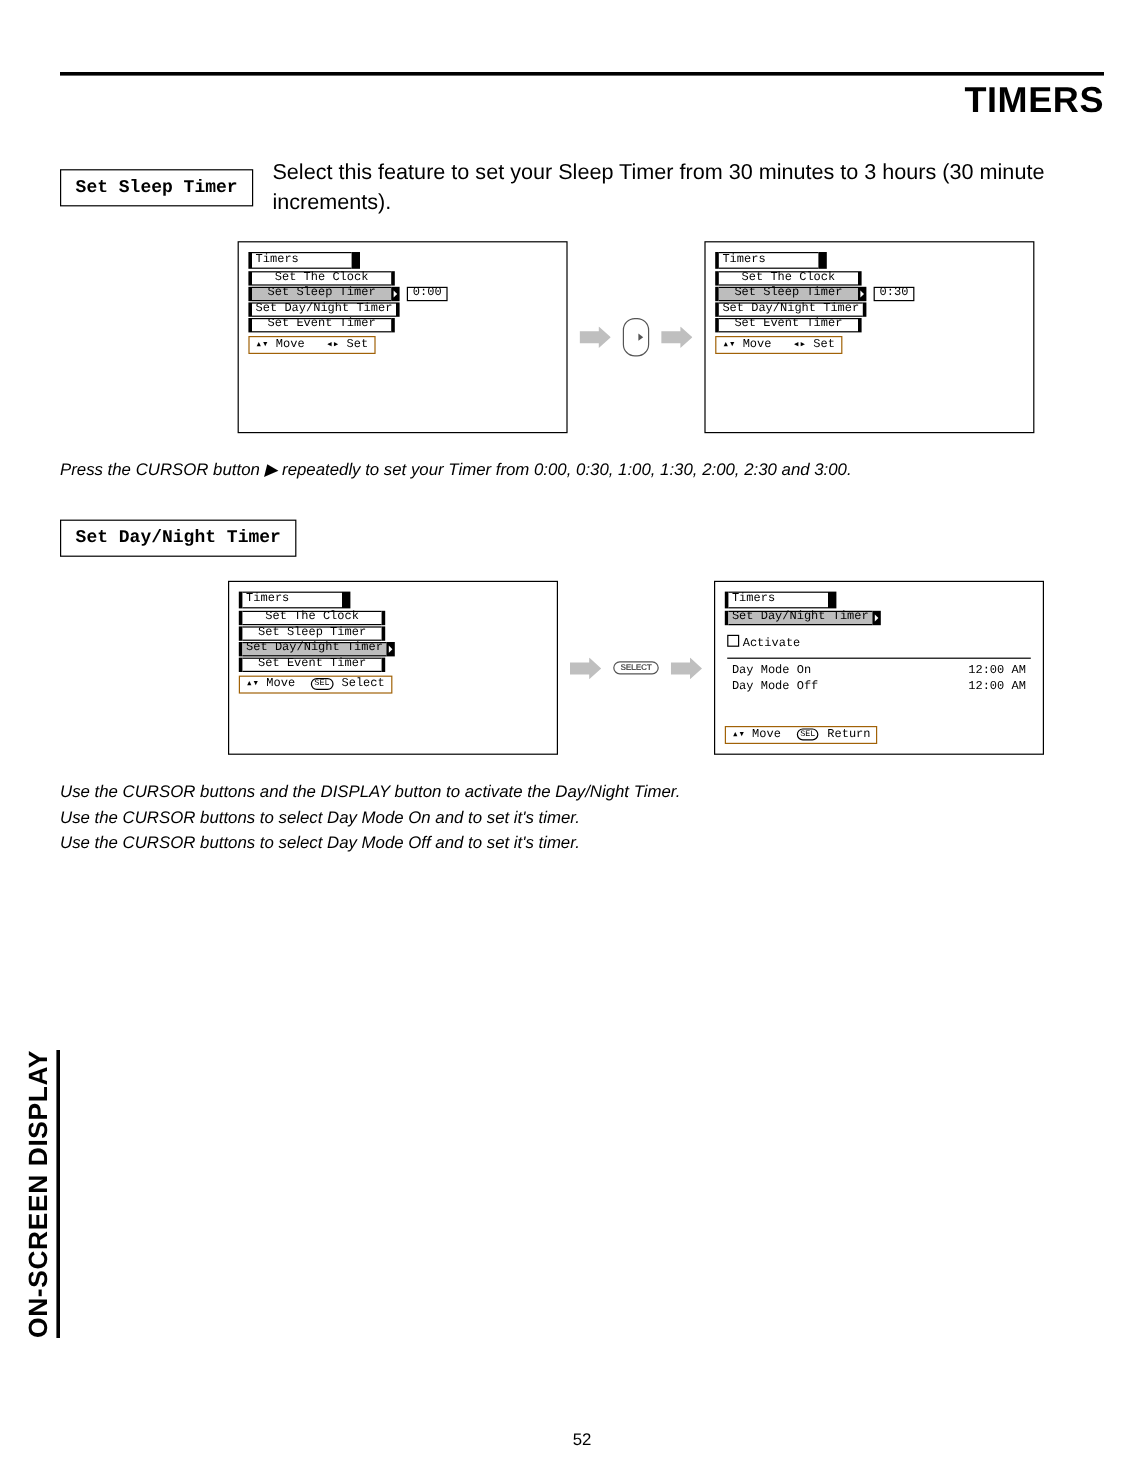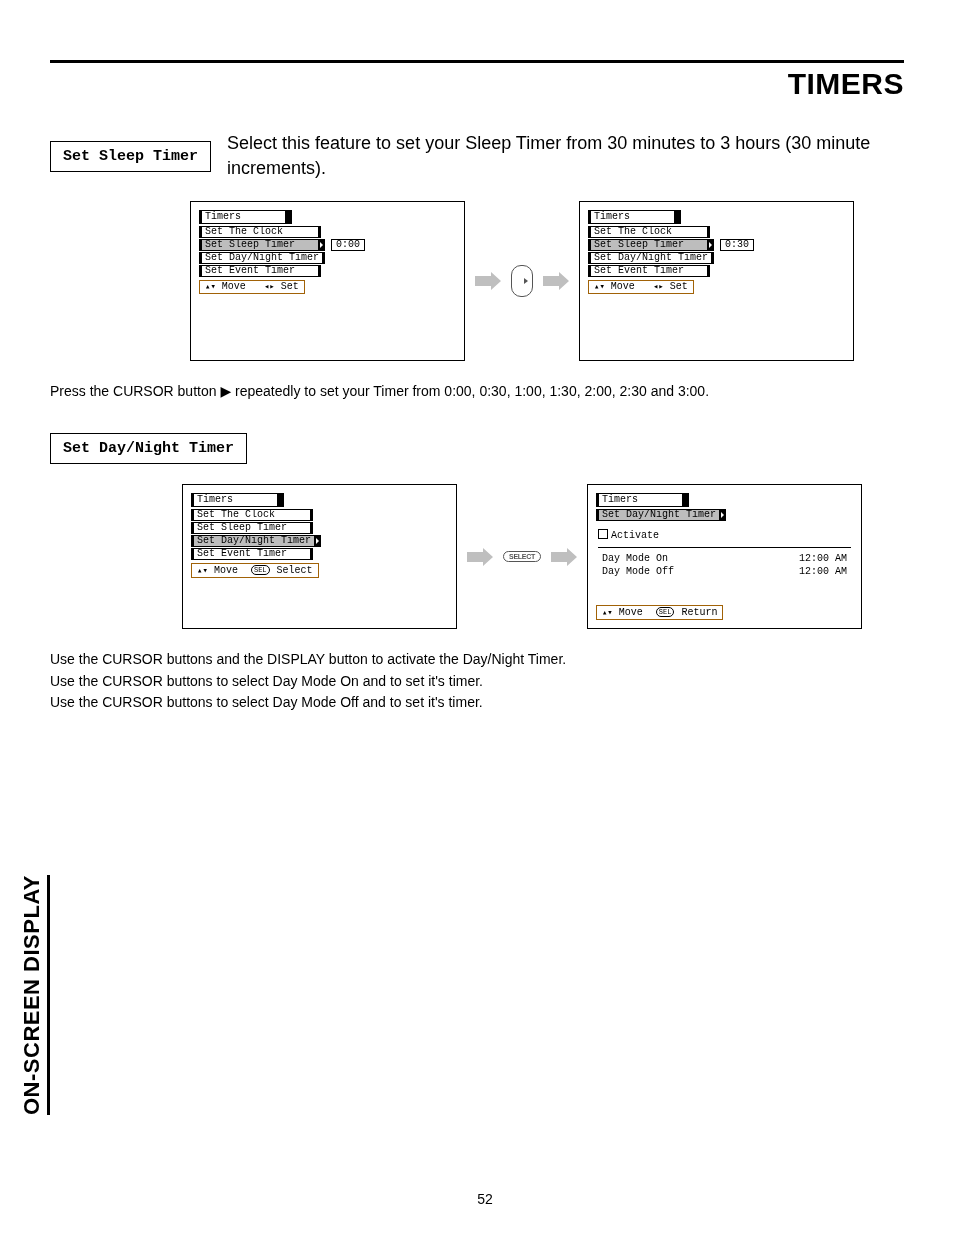--- a/index.html
+++ b/index.html
@@ -7,21 +7,21 @@
     padding: 0;
     background: #fff;
     font-family: Arial, Helvetica, sans-serif;
     color: #000;
     width: 954px;
   }
   .page {
     position: relative;
     width: 954px;
     height: 1235px;
-    padding: 60px 50px 30px 50px;
+    padding: 60px 34px 30px 50px;
     box-sizing: border-box;
   }
   .header-rule {
     border-top: 3px solid #000;
     margin-bottom: 4px;
   }
   .page-title {
     text-align: right;
     font-size: 30px;
     font-weight: bold;
@@ -85,20 +85,21 @@
   }
   .menu-title .bar-right {
     width: 7px;
     background: #000;
   }
   .menu-row {
     display: flex;
     align-items: stretch;
     height: 12px;
     margin-bottom: 1px;
+    text-align: center;
   }
   .menu-row .cap {
     width: 3px;
     background: #000;
   }
   .menu-row .cell {
     border-top: 1px solid #000;
     border-bottom: 1px solid #000;
     line-height: 10px;
     padding: 0 3px;
@@ -199,20 +200,21 @@
     font-size: 7px;
     font-family: Arial, sans-serif;
     font-weight: bold;
     color: #555;
     letter-spacing: -0.3px;
   }
   .body-text {
     font-size: 14px;
     line-height: 1.55;
     margin: 14px 0 30px 0;
+    font-style: italic;
   }
   .side-label {
     position: absolute;
     left: 50px;
     bottom: 120px;
     transform: rotate(-90deg);
     transform-origin: left bottom;
     font-size: 22px;
     font-weight: bold;
     font-family: Arial, Helvetica, sans-serif;

